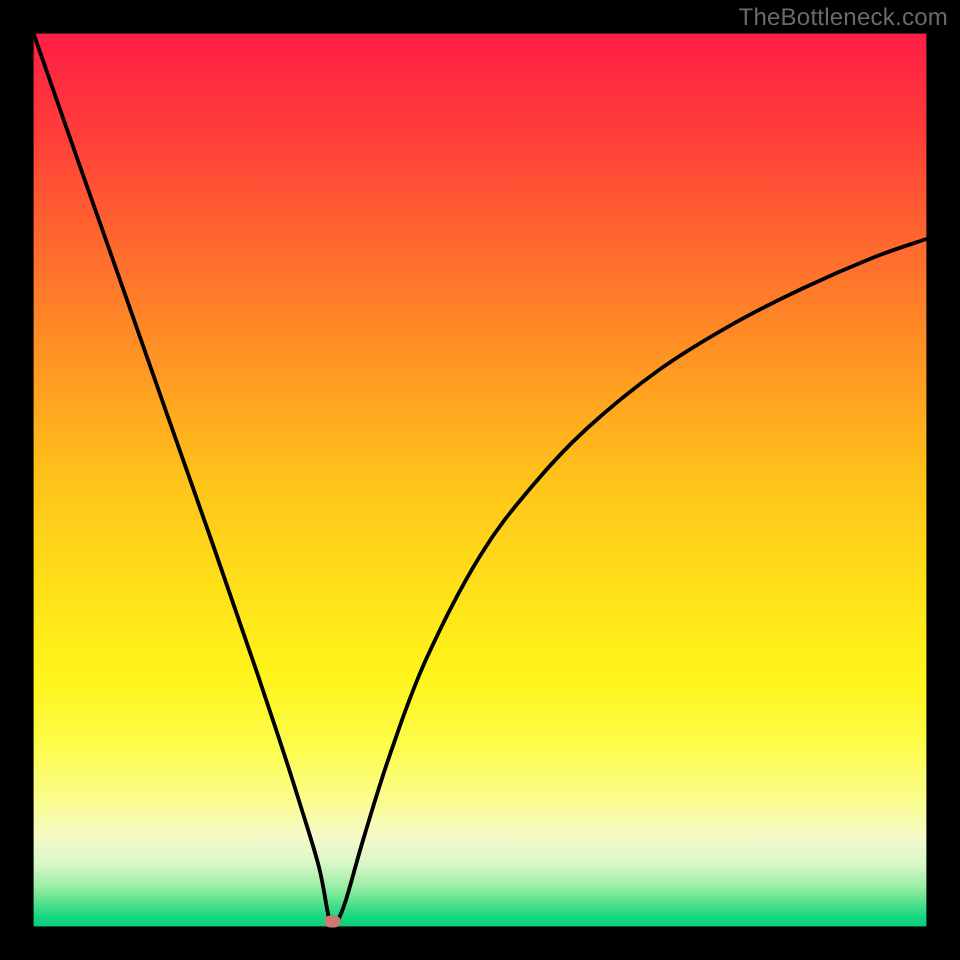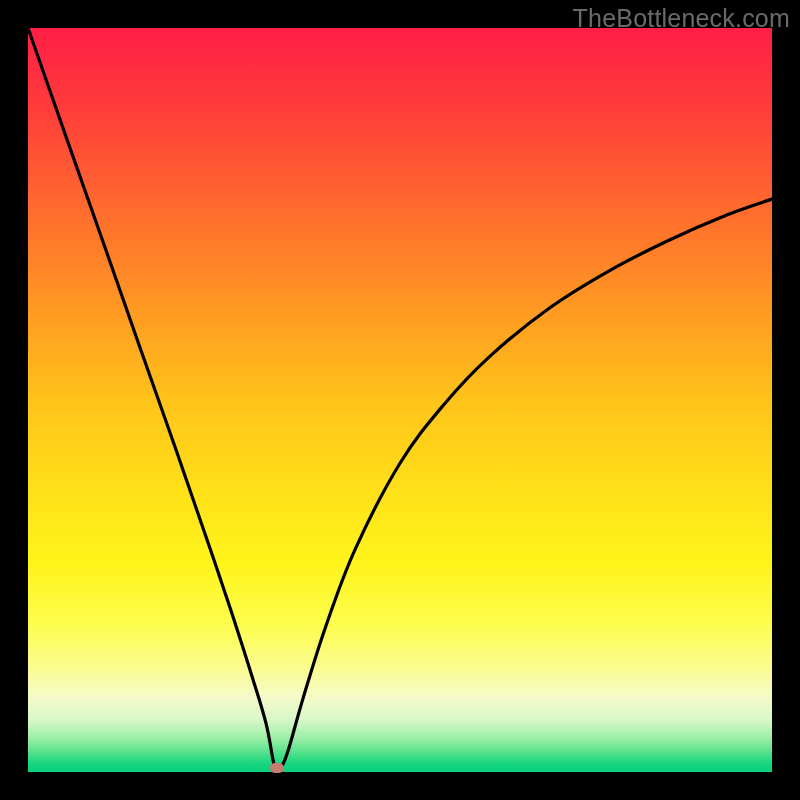--- a/index.html
+++ b/index.html
@@ -38,21 +38,21 @@
       #9beea6 95.5%,
       #4fe08a 97.5%,
       #14d57f 99%,
       #09cf7c 100%);
   }
   .watermark {
     position: absolute;
     top: 4px;
     right: 10px;
     color: #6a6a6a;
-    font-size: 25px;
+    font-size: 20px;
     letter-spacing: 0.2px;
     font-weight: 500;
     user-select: none;
   }
   svg.curve {
     position: absolute;
     left: 0;
     top: 0;
     width: 744px;
     height: 744px;

